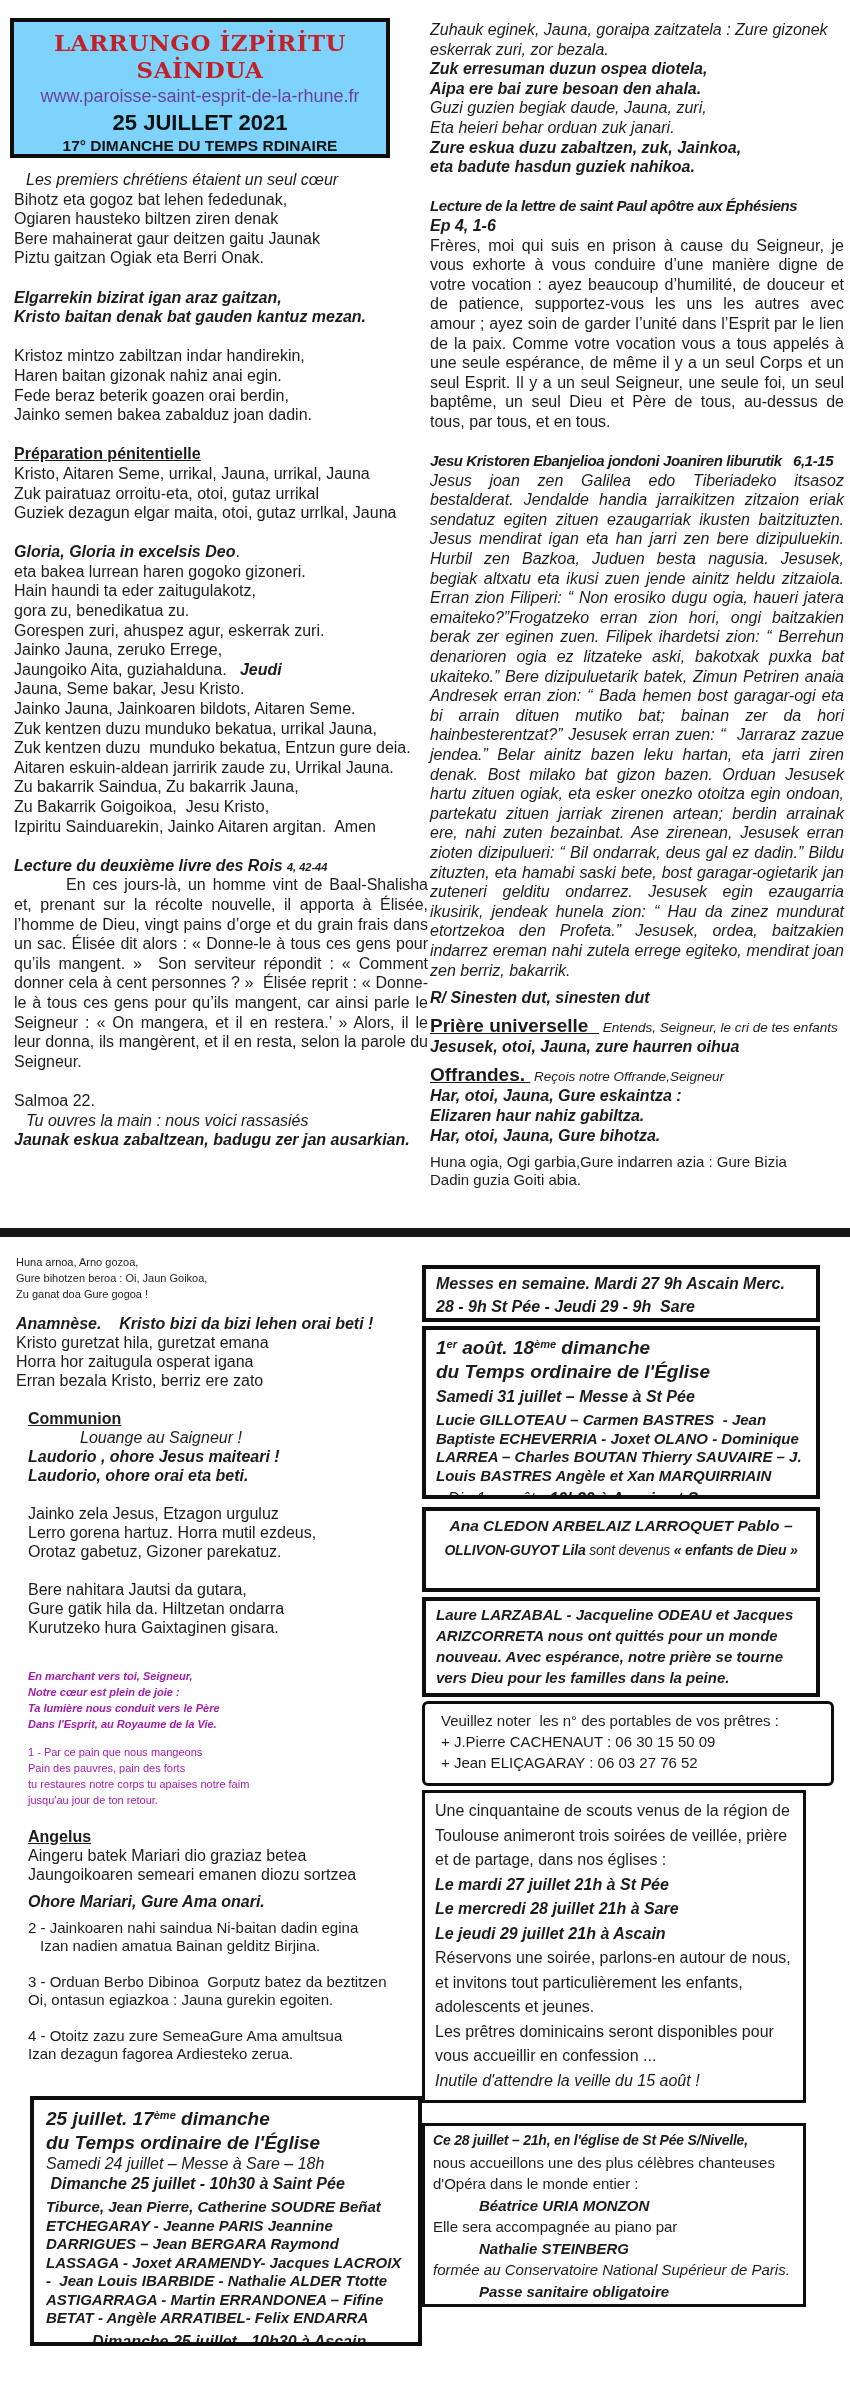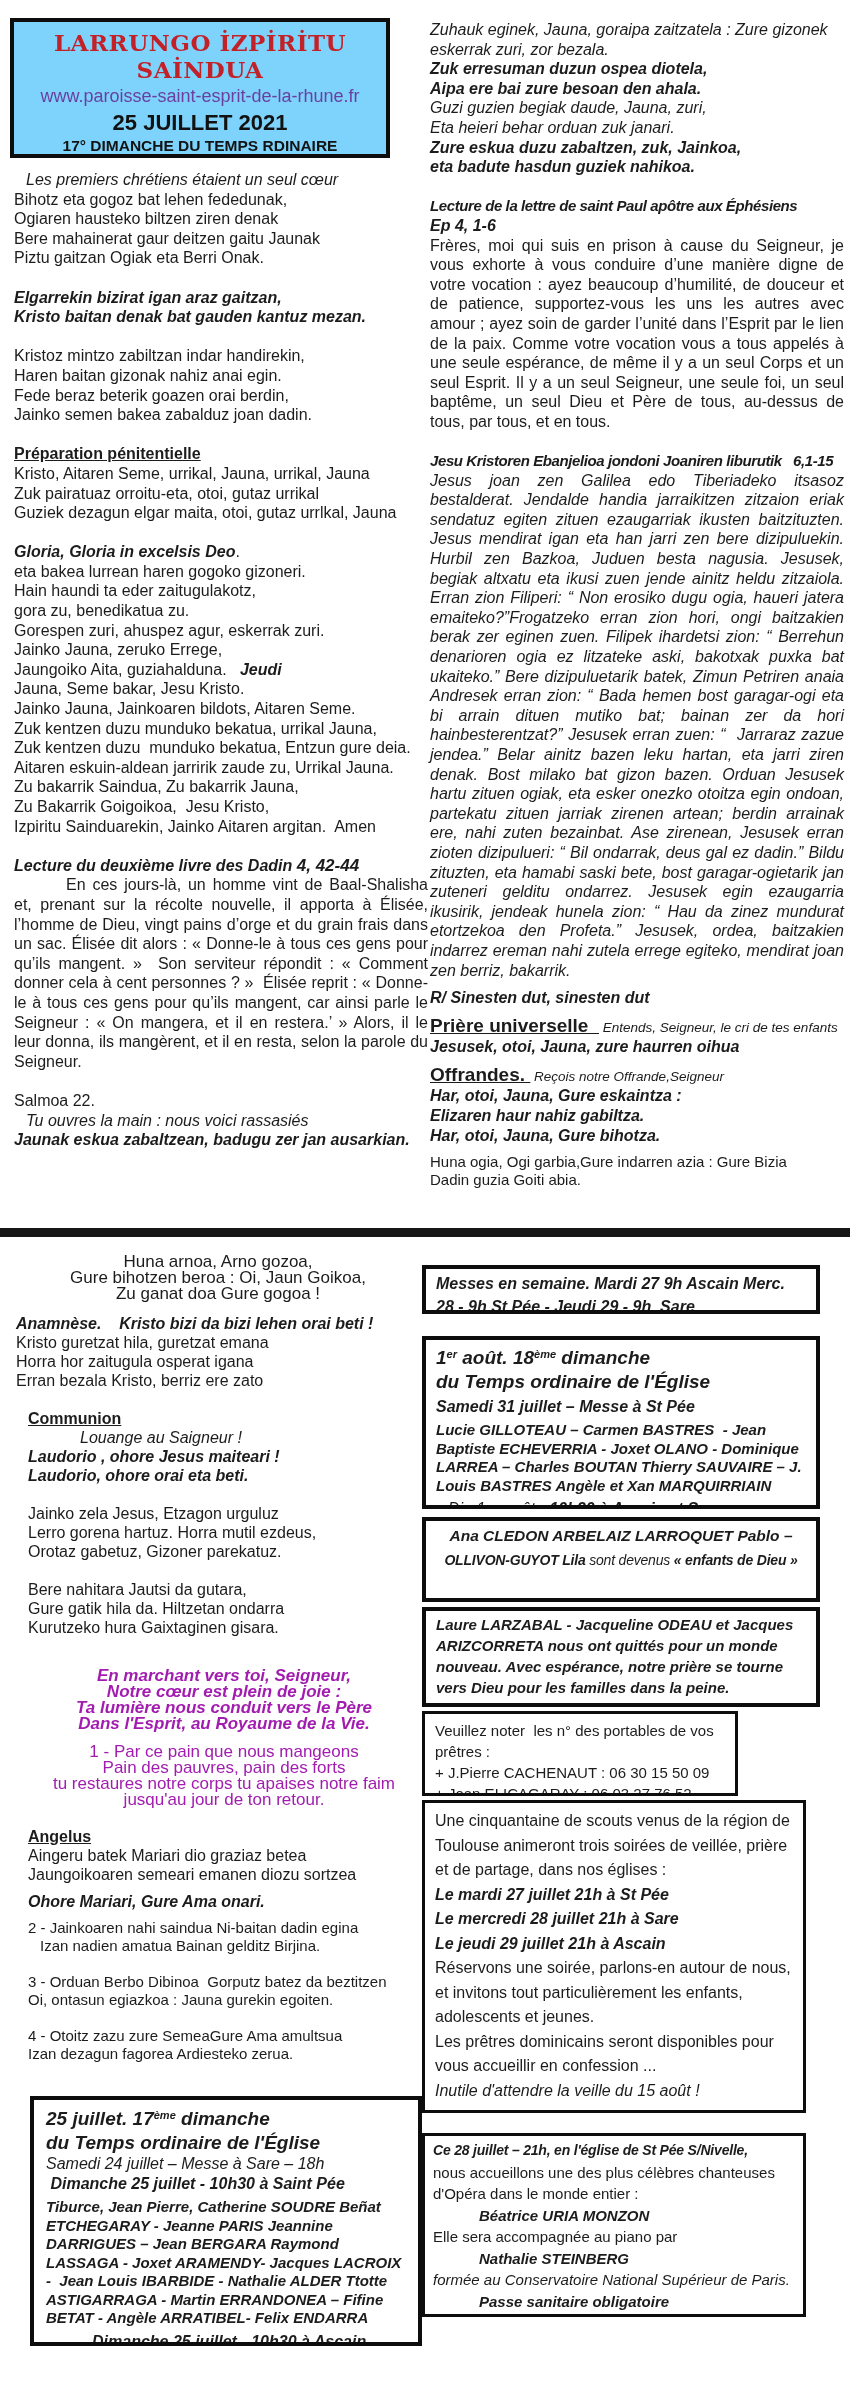--- a/index.html
+++ b/index.html
@@ -20,41 +20,41 @@
   
   #left-top{left:14px;top:170px;width:414px;font-size:16px;line-height:19.6px;}
   #right-top{left:430px;top:20px;width:414px;font-size:16px;line-height:19.6px;}
   #bottom-left{left:16px;top:1254px;width:404px;font-size:16px;line-height:19px;}
   .divider{left:0;top:1228px;width:850px;height:9px;background:#161616;}
   
   #box-17e{left:30px;top:2096px;width:392px;height:250px;border:4px solid #0d0d0d;
     box-sizing:border-box;padding:4px 12px;font-size:16px;line-height:20px;overflow:hidden;background:#fff;}
   #right-bottom{left:422px;top:1265px;width:398px;}
   .bbox{border:4px solid #0d0d0d;box-sizing:border-box;padding:3px 10px;overflow:hidden;background:#fff;}
-  .box-weekday{height:49px;margin-bottom:22px;font-size:16px;line-height:23px;}
+  .box-weekday{height:57px;margin-bottom:4px;font-size:16px;line-height:23px;}
   .box-18e{height:173px;margin-bottom:8px;font-size:16px;line-height:20px;}
   .box-bapteme{height:85px;margin-bottom:5px;font-size:15.5px;line-height:24px;text-align:center;}
   .box-deces{height:100px;margin-bottom:4px;font-size:15px;line-height:21px;}
-  .box-pretres{height:85px;margin-bottom:4px;width:316px;border-width:3px;font-size:15px;line-height:21px;padding:6px 10px;}
+  .box-pretres{height:85px;margin-bottom:4px;width:412px;border-width:3px;font-size:15px;line-height:21px;padding:6px 16px;border-radius:6px;}
   .box-scouts{height:313px;margin-bottom:20px;width:384px;border-width:3px;font-size:16px;line-height:24.5px;padding:6px 10px;}
   .box-concert{height:184px;width:384px;border-width:3px;font-size:15px;line-height:21.5px;padding:4px 8px;}
   
   .ln{white-space:pre-wrap;}
   .b{font-weight:700;font-style:italic;}
   .i{font-style:italic;}
   .bi{font-weight:700;font-style:italic;}
   .bu{font-weight:700;text-decoration:underline;}
   .ctr{text-align:left;}
   .just{text-align:justify;}
   .pind{text-indent:52px;}
   .ind{padding-left:12px;}
   .ind2{padding-left:64px;}
   .ind3{padding-left:46px;}
   .indb{padding-left:24px;}
-  .sm{font-size:17px;line-height:16px;text-align:center;}
+  .sm{font-size:11px;line-height:16px;}
   .md{font-size:15px;line-height:17.6px;}
   .md2{font-size:15px;line-height:18px;}
   .big{font-size:19px;}
   .t2{line-height:23px;}
   .sup{vertical-align:super;font-size:11px;}
   .names{font-size:15px;line-height:18.5px;}
   .fit{font-size:15px;letter-spacing:-0.4px;}
   .fit2{font-size:14px;letter-spacing:-0.2px;}
   .tag{font-size:13.5px;font-style:italic;font-weight:400;text-decoration:none;}
   .brown{color:#a21caf;}
@@ -101,21 +101,21 @@
     <div class="ln "><span class="">Jaungoiko Aita, guziahalduna.   </span><span class="bi">Jeudi</span></div>
     <div class="ln ">Jauna, Seme bakar, Jesu Kristo.</div>
     <div class="ln ">Jainko Jauna, Jainkoaren bildots, Aitaren Seme.</div>
     <div class="ln ">Zuk kentzen duzu munduko bekatua, urrikal Jauna,</div>
     <div class="ln ">Zuk kentzen duzu  munduko bekatua, Entzun gure deia.</div>
     <div class="ln ">Aitaren eskuin-aldean jarririk zaude zu, Urrikal Jauna.</div>
     <div class="ln ">Zu bakarrik Saindua, Zu bakarrik Jauna,</div>
     <div class="ln ">Zu Bakarrik Goigoikoa,  Jesu Kristo,</div>
     <div class="ln ">Izpiritu Sainduarekin, Jainko Aitaren argitan.  Amen</div>
     <div class="ln ">&nbsp;</div>
-    <div class="ln "><span class="b">Lecture du deuxième livre des Dadin </span><span class="bi sm">4, 42-44</span></div>
+    <div class="ln "><span class="b">Lecture du deuxième livre des Rois </span><span class="bi sm">4, 42-44</span></div>
     <div class="ln just pind">En ces jours-là, un homme vint de Baal-Shalisha et, prenant sur la récolte nouvelle, il apporta à Élisée, l’homme de Dieu, vingt pains d’orge et du grain frais dans un sac. Élisée dit alors : « Donne-le à tous ces gens pour qu’ils mangent. »  Son serviteur répondit : « Comment donner cela à cent personnes ? »  Élisée reprit : « Donne-le à tous ces gens pour qu’ils mangent, car ainsi parle le Seigneur : « On mangera, et il en restera.’ » Alors, il le leur donna, ils mangèrent, et il en resta, selon la parole du Seigneur.</div>
     <div class="ln ">&nbsp;</div>
     <div class="ln ">Salmoa 22.</div>
     <div class="ln i ind">Tu ouvres la main : nous voici rassasiés</div>
     <div class="ln b">Jaunak eskua zabaltzean, badugu zer jan ausarkian.</div>
   </div>
 <div class="abs" id="right-top">
     <div class="ln i">Zuhauk eginek, Jauna, goraipa zaitzatela : Zure gizonek</div>
     <div class="ln i">eskerrak zuri, zor bezala.</div>
     <div class="ln b">Zuk erresuman duzun ospea diotela,</div>

